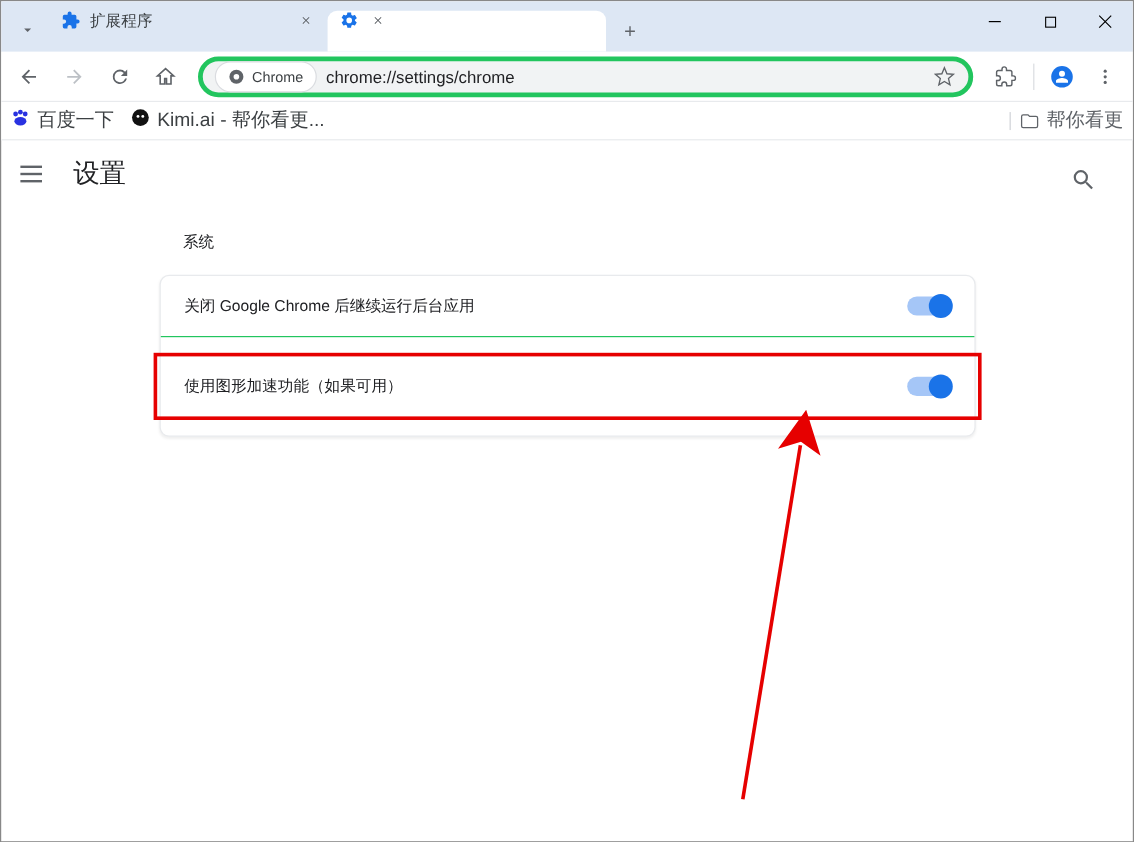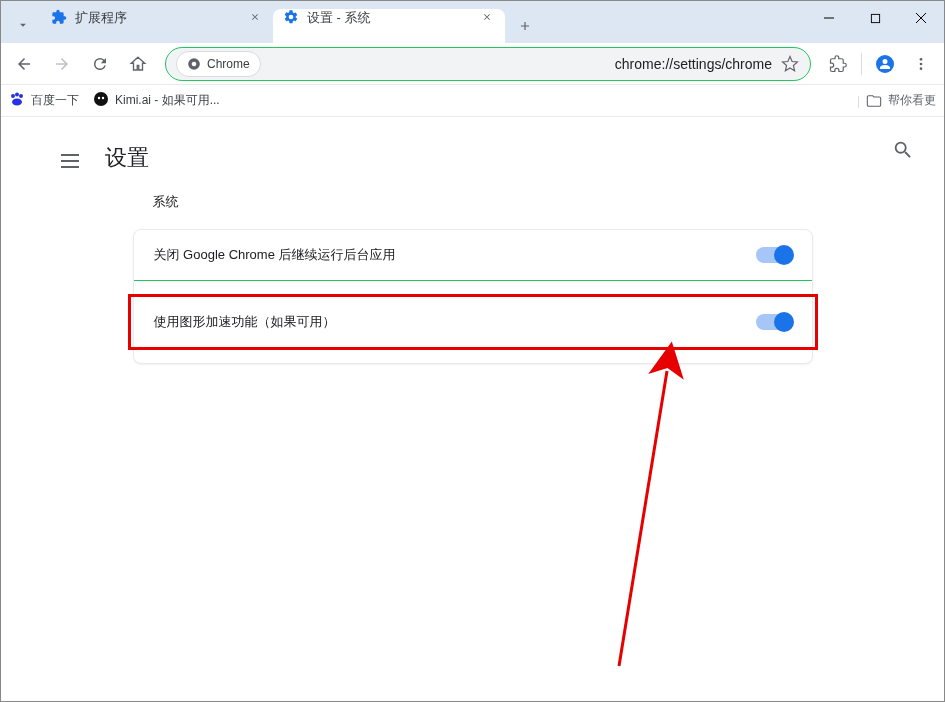--- a/index.html
+++ b/index.html
@@ -70,31 +70,30 @@
     .icon-btn {
       width: 34px; height: 34px;
       display:flex; align-items:center; justify-content:center;
       color:#5f6368;
       border-radius: 50%;
     }
     .icon-btn.disabled { color: #bdc1c6; }
     .omnibox {
       flex: 1;
       height: 34px;
-      border: 1px solid #22c55e;
+      border: 4px solid #22c55e;
       border-radius: 17px;
       background: #f1f3f4;
       display: flex;
       align-items: center;
       padding: 0 10px;
       margin: 8px 6px;
       gap: 8px;
       color: #202124;
       font-size: 14px;
-      text-align: right;
     }
     .omnibox .chip {
       display:flex; align-items:center; gap:6px;
       background:#fff; border:1px solid #dadce0;
       border-radius: 14px; padding: 2px 10px;
       height: 26px;
       font-size: 12px;
       color:#3c4043;
     }
     .omnibox .url { flex:1; }
@@ -104,35 +103,34 @@
     .avatar-dot { width:18px; height:18px; border-radius:50%; background:#1a73e8; display:flex;align-items:center;justify-content:center; }
     .avatar-dot svg { fill:#fff; }
     
     .bookmarks-bar {
       height: 32px;
       background:#fff;
       border-bottom: 1px solid #e8eaed;
       display:flex; align-items:center;
       padding: 0 8px;
       gap: 14px;
-      font-size: 12px;
+      font-size: 16px;
       color:#3c4043;
     }
     .bookmark { display:flex; align-items:center; gap:6px; max-width:200px; }
     .bookmark .bm-text { white-space:nowrap; overflow:hidden; text-overflow:ellipsis; }
     .bookmarks-right { margin-left:auto; display:flex; align-items:center; gap:6px; color:#5f6368; }
     
     .settings-header {
       height: 56px;
       display:flex;
-      align-items:flex-end;
+      align-items:center;
       padding: 0 16px;
       gap: 20px;
       position: relative;
-      margin-left: 44px;
     }
     .hamburger { width:24px; height:24px; display:flex; flex-direction:column; justify-content:center; gap:4px; }
     .hamburger span { display:block; height:2px; background:#5f6368; width:18px; }
     .settings-title { font-size: 22px; color:#202124; }
     .search-btn-right { position:absolute; right:24px; top:16px; }
     .content-area {
       padding-top: 20px;
       display:flex;
       justify-content:center;
     }
@@ -214,21 +212,20 @@
           <path d="M19 6.41 17.59 5 12 10.59 6.41 5 5 6.41 10.59 12 5 17.59 6.41 19 12 13.41 17.59 19 19 17.59 13.41 12z" fill="#5f6368"></path>
         </svg>
     </span>
   </div>
   <div class="tab active">
     <span class="favicon">
       <svg width="16" height="16" viewBox="0 0 24 24">
           <path fill="#1a73e8" d="M19.14 12.94a7.14 7.14 0 0 0 .05-.94 7.14 7.14 0 0 0-.05-.94l2.03-1.58a.5.5 0 0 0 .12-.64l-1.92-3.32a.5.5 0 0 0-.61-.22l-2.39.96a7.03 7.03 0 0 0-1.62-.94l-.36-2.54A.5.5 0 0 0 13.9 2h-3.8a.5.5 0 0 0-.49.42l-.36 2.54c-.58.24-1.12.55-1.62.94l-2.39-.96a.5.5 0 0 0-.61.22L2.71 8.48a.5.5 0 0 0 .12.64l2.03 1.58c-.03.31-.05.63-.05.94s.02.63.05.94l-2.03 1.58a.5.5 0 0 0-.12.64l1.92 3.32c.14.24.43.34.61.22l2.39-.96c.5.39 1.04.7 1.62.94l.36 2.54c.04.25.25.42.49.42h3.8c.24 0 .45-.17.49-.42l.36-2.54c.58-.24 1.12-.55 1.62-.94l2.39.96c.18.12.47.02.61-.22l1.92-3.32a.5.5 0 0 0-.12-.64l-2.03-1.58zM12 15.5A3.5 3.5 0 1 1 12 8.5a3.5 3.5 0 0 1 0 7z"></path>
         </svg>
     </span>
-    <span class="tab-title">设置 - 系统</span>
     <span class="close">
       <svg width="10" height="10" viewBox="0 0 24 24">
           <path d="M19 6.41 17.59 5 12 10.59 6.41 5 5 6.41 10.59 12 5 17.59 6.41 19 12 13.41 17.59 19 19 17.59 13.41 12z" fill="#5f6368"></path>
         </svg>
     </span>
   </div>
   <div class="newtab-btn">
     <svg width="14" height="14" viewBox="0 0 24 24">
         <path d="M19 13h-6v6h-2v-6H5v-2h6V5h2v6h6v2z" fill="#5f6368"></path>
       </svg>
@@ -325,21 +322,21 @@
     <span class="bm-text">百度一下</span>
   </div>
   <div class="bookmark">
     <span>
       <svg width="16" height="16" viewBox="0 0 16 16">
           <circle cx="8" cy="8" r="7" fill="#111"></circle>
           <circle cx="6" cy="7" r="1.2" fill="#fff"></circle>
           <circle cx="10" cy="7" r="1.2" fill="#fff"></circle>
         </svg>
     </span>
-    <span class="bm-text">Kimi.ai - 如果可用...</span>
+    <span class="bm-text">Kimi.ai - 帮你看更...</span>
   </div>
   <div class="bookmarks-right">
     <span style="color:#dadce0;">|</span>
     <div class="bookmark" style="gap:6px;">
       <svg width="16" height="16" viewBox="0 0 24 24">
           <path d="M10 4H4a2 2 0 0 0-2 2v12a2 2 0 0 0 2 2h16a2 2 0 0 0 2-2V8a2 2 0 0 0-2-2h-8l-2-2z" fill="none" stroke="#5f6368" stroke-width="1.6"></path>
         </svg>
       <span>帮你看更</span>
     </div>
   </div>

